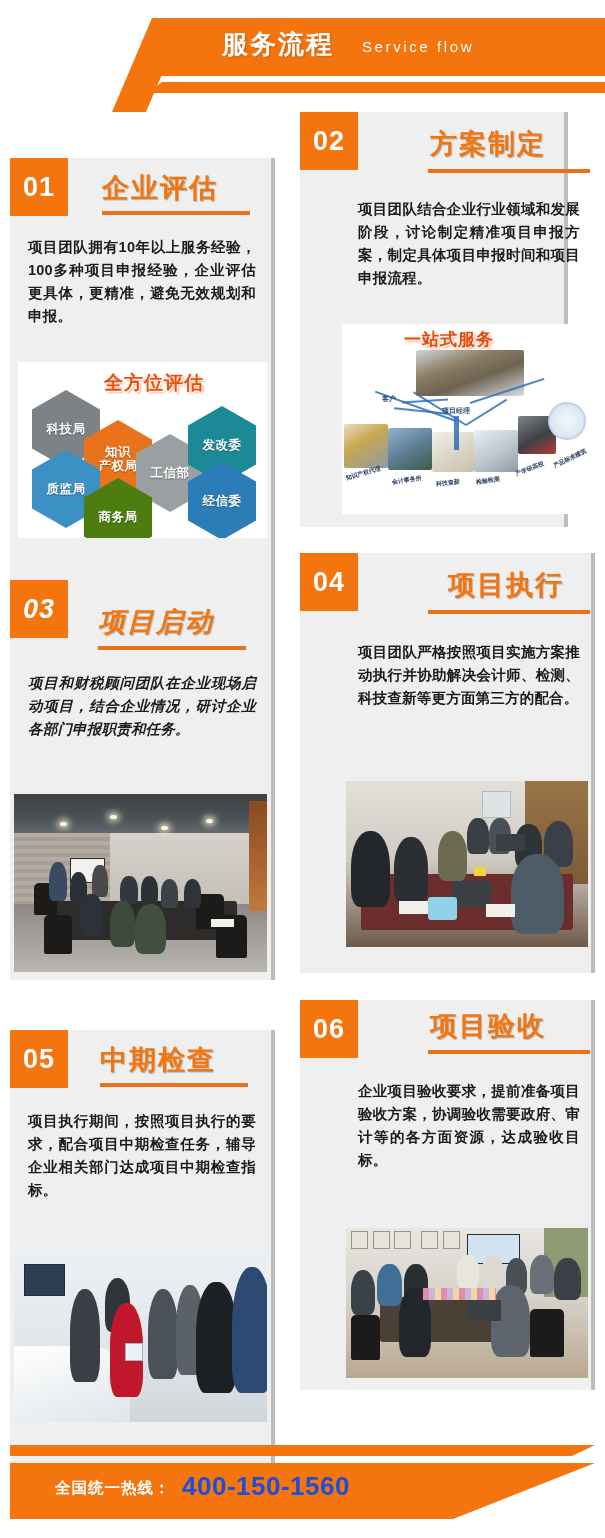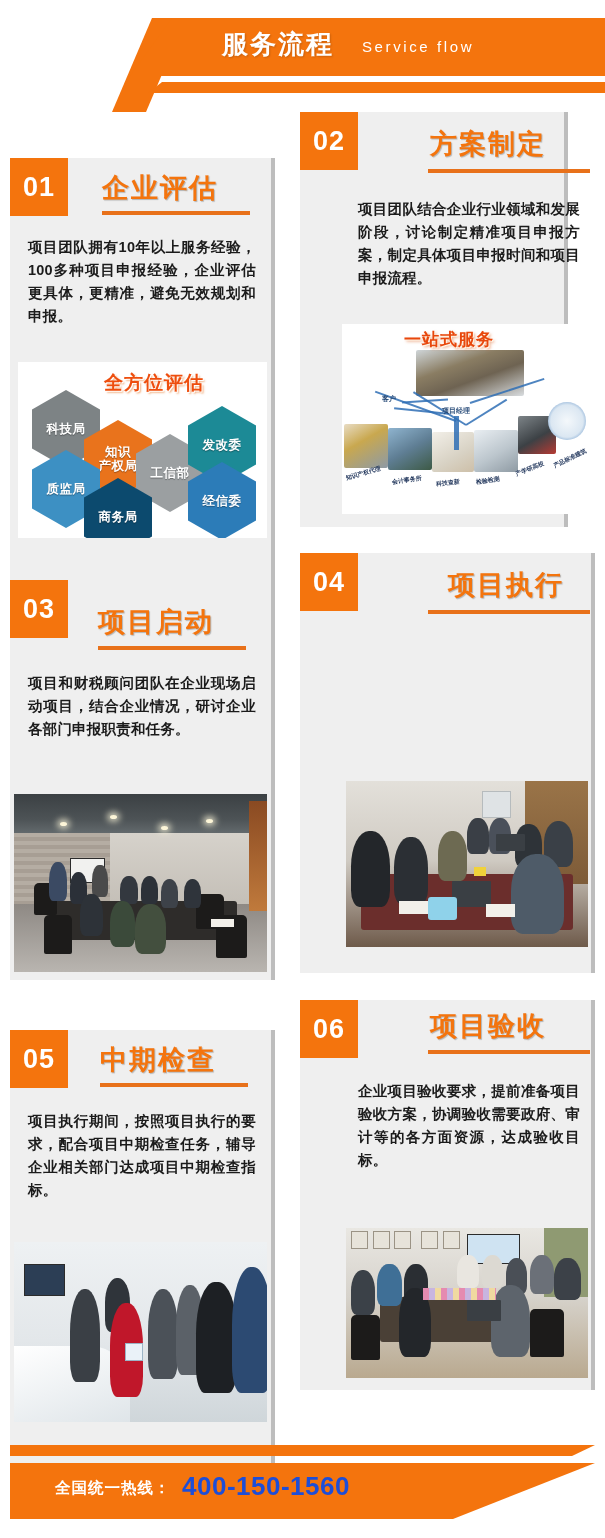--- a/index.html
+++ b/index.html
@@ -120,21 +120,21 @@
     position: absolute; font-size: 7px; color: #2a4d7a; font-weight: bold;
     white-space: nowrap; z-index: 4;
   }
   .svc-bottomlabel {
     position: absolute; font-size: 6px; color: #2b3f63; font-weight: bold;
     white-space: nowrap; transform-origin: left center; z-index: 4;
   }
   .svc-arrow { position: absolute; background: #2f6fb5; z-index: 2; opacity: .85; }
 
   
-  #card3 { left: 10px; top: 580px; width: 265px; height: 400px; }
+  #card3 { left: 10px; top: 580px; width: 265px; height: 400px; font-style: italic; }
   #card3 .badge { left: 0px; top: 0px; }
   #card3 .card-title { left: 88px; top: 24px; }
   #card3 .title-rule { left: 88px; top: 66px; width: 148px; }
   #card3 .card-text { left: 18px; top: 92px; width: 228px; }
 
   
   #card4 { left: 300px; top: 553px; width: 295px; height: 420px; }
   #card4 .badge { left: 0px; top: 0px; }
   #card4 .card-title { left: 148px; top: 14px; }
   #card4 .title-rule { left: 128px; top: 57px; width: 162px; }
@@ -223,21 +223,21 @@
       <div class="hex" style="left:66px;  top:58px;  background:#E9731C;">
           <span style="white-space:pre-line">知识
 产权局</span>
         </div>
       <div class="hex" style="left:14px;  top:88px;  background:#3D90C3;">
           <span>质监局</span>
         </div>
       <div class="hex" style="left:118px; top:72px;  background:#9B9FA1;">
           <span>工信部</span>
         </div>
-      <div class="hex" style="left:66px;  top:116px; background:#0c4a6e;">
+      <div class="hex" style="left:66px;  top:116px; background:#4d7c0f;">
           <span>商务局</span>
         </div>
       <div class="hex" style="left:170px; top:44px;  background:#1C8A96;">
           <span>发改委</span>
         </div>
       <div class="hex" style="left:170px; top:100px; background:#2C7CB8;">
           <span>经信委</span>
         </div>
     </div>
   </div>
@@ -318,20 +318,21 @@
       <div class="ph-person" style="left:48%;top:62%;width:12%;height:28%;background:#434f3e;"></div>
       <div class="ph-paper" style="left:78%;top:70%;width:9%;height:5%;"></div>
     </div>
   </div>
 
   <div class="card" id="card4">
     <div class="card-body"></div>
     <div class="badge">04</div>
     <div class="card-title">项目执行</div>
     <div class="title-rule"></div>
+    <div class="card-text">项目团队严格按照项目实施方案推动执行并协助解决会计师、检测、科技查新等更方面第三方的配合。</div>
 
     <div class="photo" style="left:46px; top:228px; width:242px; height:166px;">
       <div style="position:absolute;left:0;top:0;width:100%;height:100%;background:linear-gradient(180deg,#e3e0da 0%,#cfcac2 48%,#6e5a4a 100%);"></div>
       <div style="position:absolute;right:0;top:0;width:26%;height:62%;background:linear-gradient(180deg,#9a7448,#7d5b38);"></div>
       <div style="position:absolute;left:56%;top:6%;width:12%;height:16%;background:#dfe3e5;border:1px solid #b6bbbd;"></div>
       <div class="ph-table" style="left:6%;top:56%;width:88%;height:34%;background:#6b2e2c;"></div>
       <div class="ph-person" style="left:2%;top:30%;width:16%;height:46%;background:#23262a;"></div>
       <div class="ph-person" style="left:20%;top:34%;width:14%;height:40%;background:#2b2f34;"></div>
       <div class="ph-person" style="left:38%;top:30%;width:12%;height:30%;background:#6d6a52;"></div>
       <div class="ph-person" style="left:50%;top:22%;width:9%;height:22%;background:#3a3f46;"></div>

